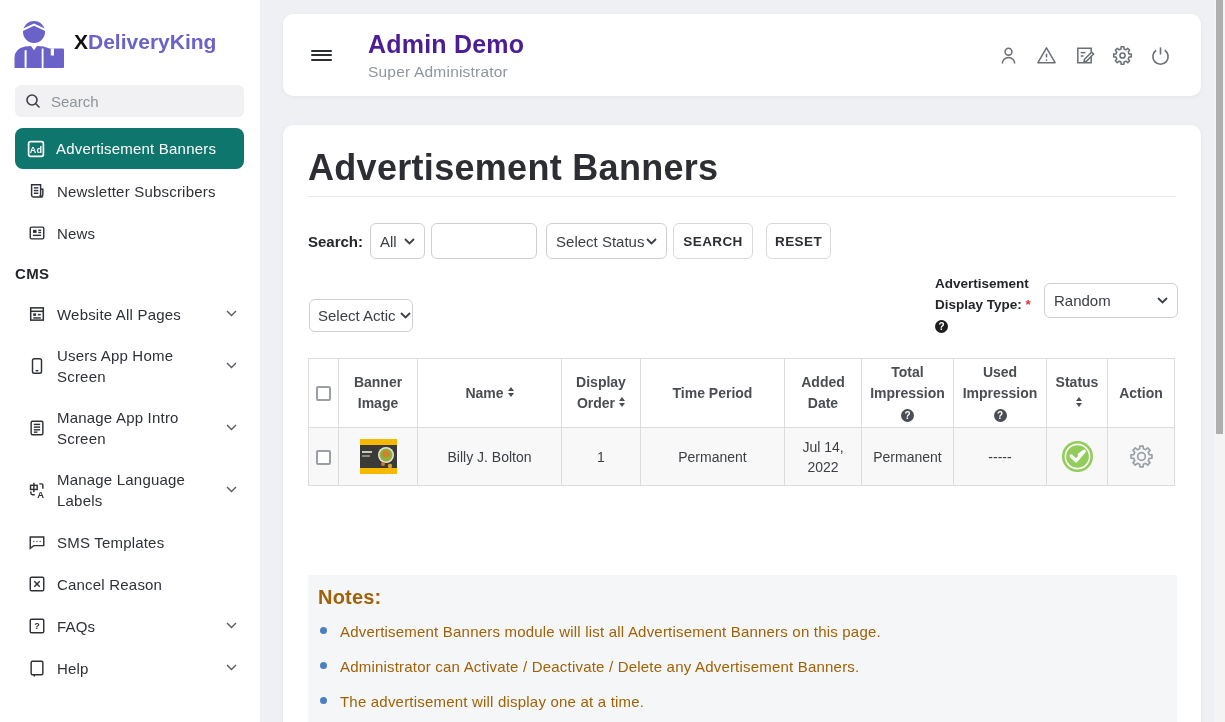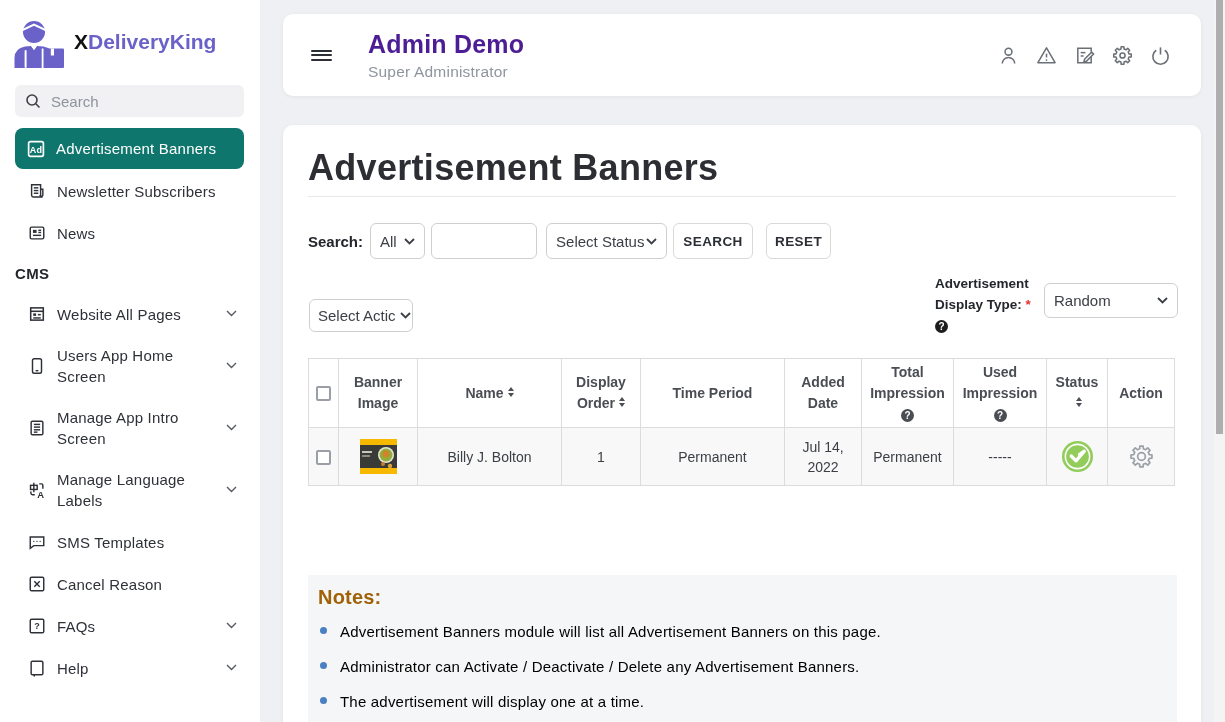--- a/index.html
+++ b/index.html
@@ -61,21 +61,21 @@
 .sort { display:inline-block; vertical-align:1px; margin-left:4px; }
 .sort i { display:block; width:0; height:0; border-left:3.5px solid transparent; border-right:3.5px solid transparent; }
 .sort .up { border-bottom:4.5px solid #4a4d53; margin-bottom:2px; }
 .sort .dn { border-top:4.5px solid #4a4d53; }
 .thq { display:inline-block; width:13px; height:13px; background:#4a4d53; color:#fff; border-radius:50%; font-size:10px; font-weight:bold; line-height:13px; }
 
 
 .notes { background:#f5f6f7; position:absolute; left:25px; top:450px; width:869px; height:180px; padding:11px 0 0 10px; }
 .notes h3 { font-size:20px; font-weight:bold; color:#a16207; letter-spacing:.2px; }
 .notes ul { list-style:none; margin-top:14px; }
-.notes li { font-size:15px; color:#000000; margin-bottom:18px; position:relative; padding-left:22px; letter-spacing:.2px; }
+.notes li { font-size:15px; color:#a16207; margin-bottom:18px; position:relative; padding-left:22px; letter-spacing:.2px; }
 .notes li::before { content:""; position:absolute; left:2px; top:4px; width:7px; height:7px; border-radius:50%; background:#4a7fc1; }
 
 
 .sb-track { position:absolute; right:0; top:0; width:11px; height:722px; background:#f4f4f4; }
 .sb-thumb { position:absolute; right:2px; top:0; width:7px; height:434px; background:#aeaeae; }
 </style>
 </head>
 <body>
 <div class="wrap">
   <aside class="sidebar">

